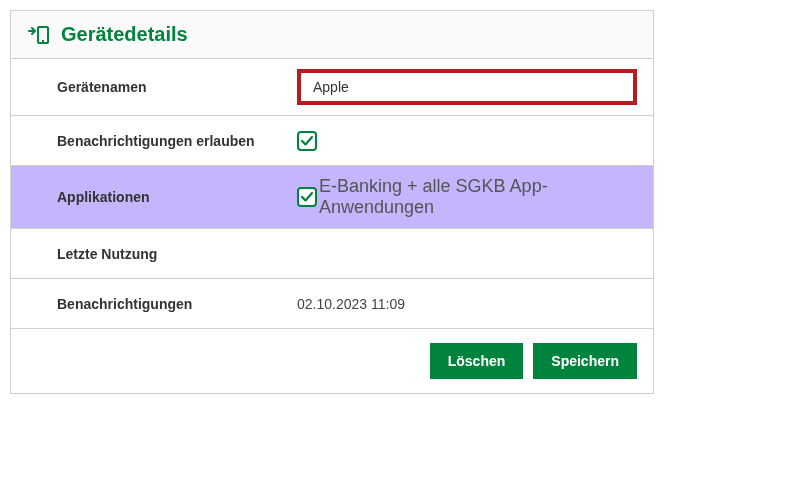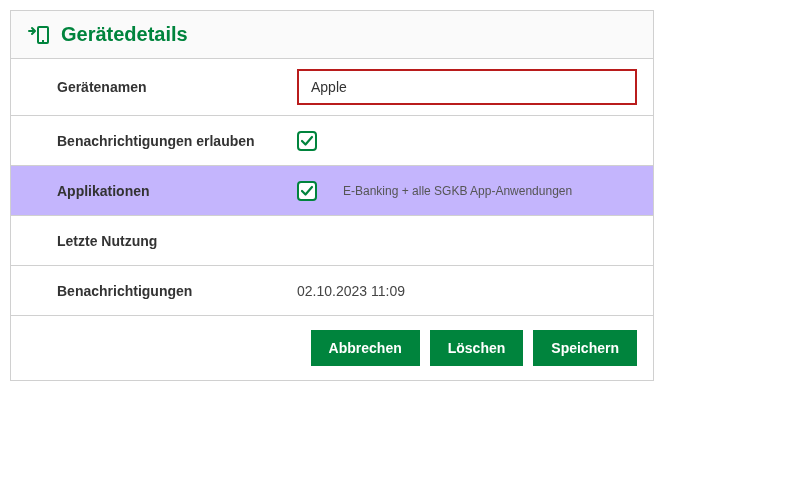--- a/index.html
+++ b/index.html
@@ -60,21 +60,21 @@
       flex: 1;
       font-size: 14px;
       color: #444;
       display: flex;
       align-items: center;
       padding: 10px 0;
     }
     .text-input {
       flex: 1;
       height: 36px;
-      border: 2px solid #b91c1c;
+      border: 4px solid #b91c1c;
       padding: 1px 12px;
       font-size: 14px;
       color: #333;
       background: #fff;
       font-family: inherit;
     }
     .checkbox {
       width: 20px;
       height: 20px;
       border: 2px solid #00843d;
@@ -87,23 +87,23 @@
       flex-shrink: 0;
     }
     .checkbox.unchecked {
       border-color: #bbb;
     }
     .checkbox svg {
       width: 14px;
       height: 14px;
     }
     .option-label {
-      margin-left: 26px;
+      margin-left: 2px;
       color: #555;
-      font-size: 12px;
+      font-size: 18px;
     }
     .buttons {
       display: flex;
       justify-content: flex-end;
       gap: 10px;
       padding: 14px 16px;
       background: #ffffff;
     }
     .btn {
       background: #00843d;
@@ -168,18 +168,17 @@
     <div class="row-label">Letzte Nutzung</div>
   </div>
 
 
   <div class="row">
     <div class="row-label">Benachrichtigungen</div>
     <div class="row-value">02.10.2023 11:09</div>
   </div>
 
   <div class="buttons">
-    <button class="btn">Abbrechen</button>
     <button class="btn">Löschen</button>
     <button class="btn">Speichern</button>
   </div>
 
 </div>
 
 </body></html>

